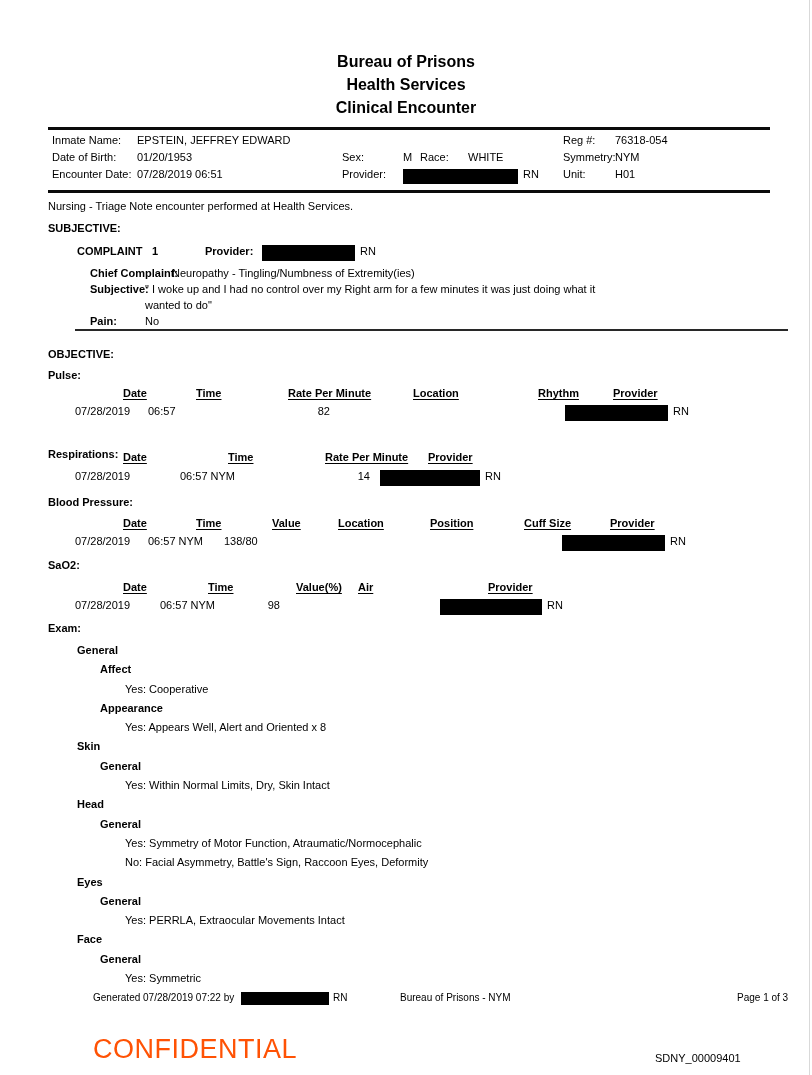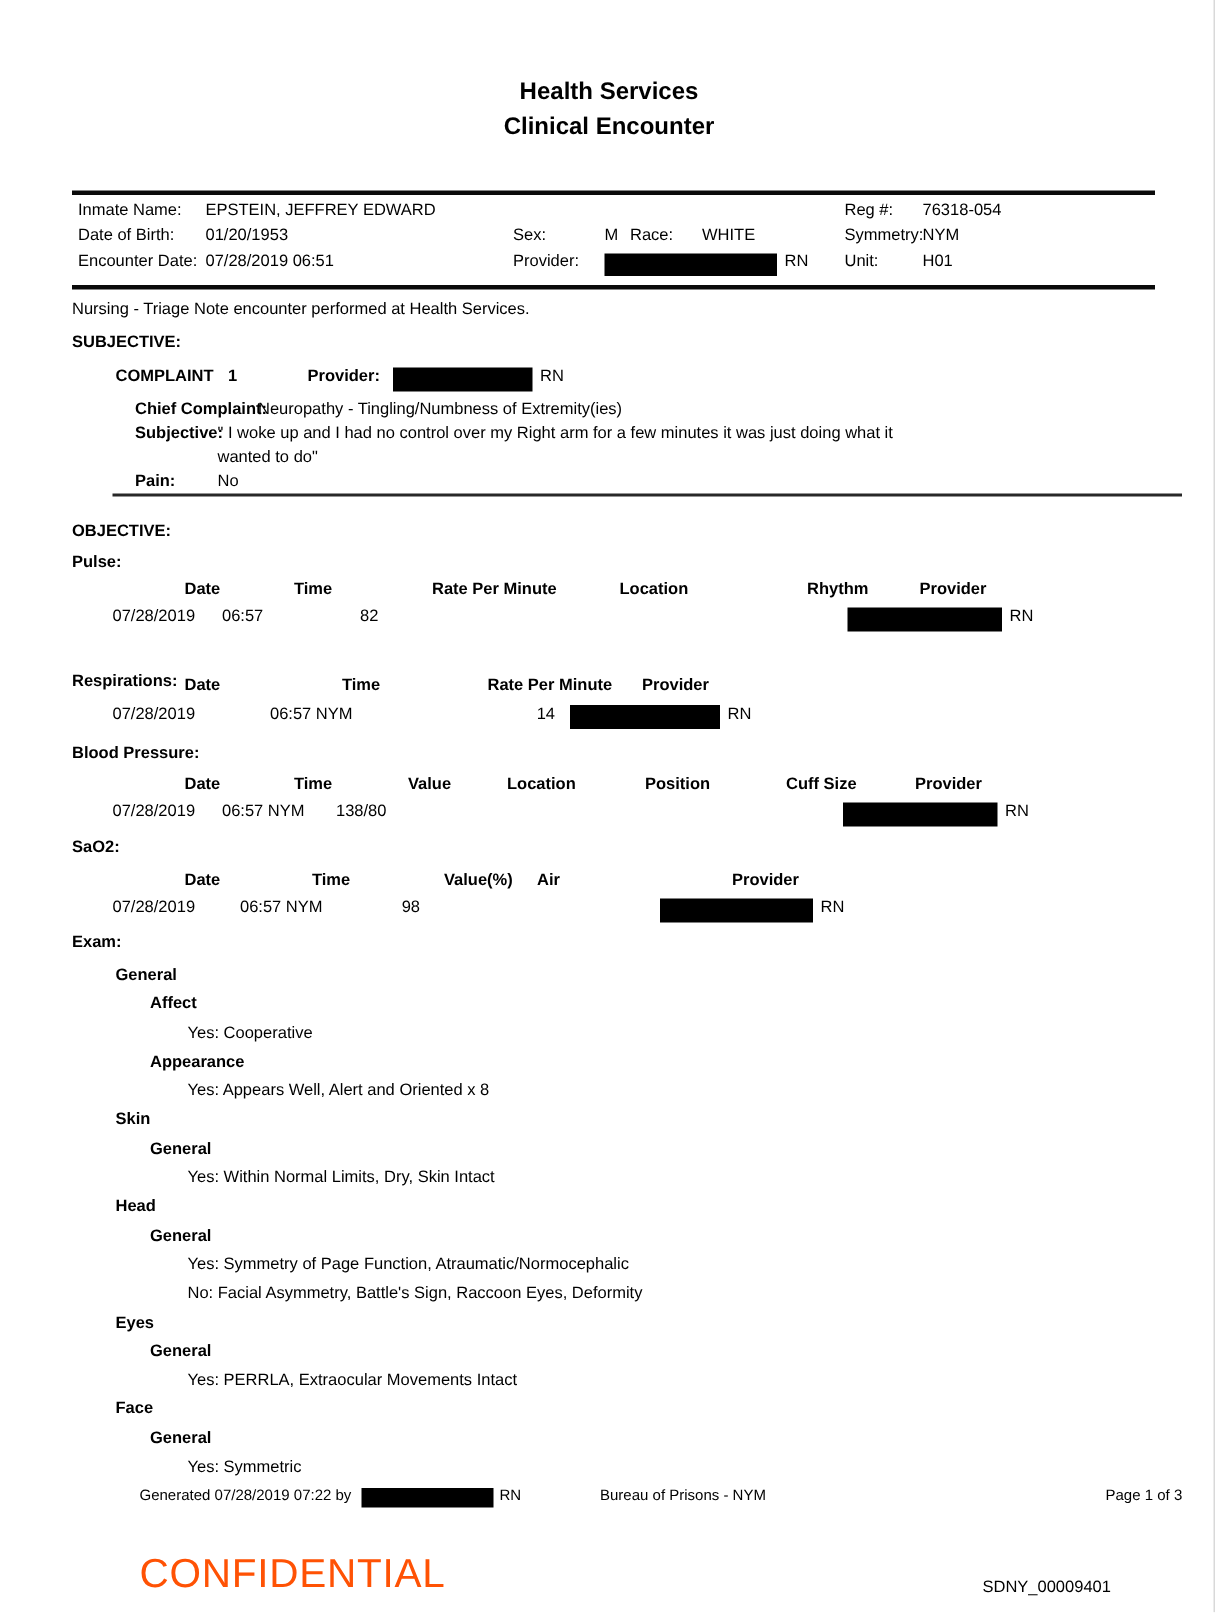--- a/index.html
+++ b/index.html
@@ -3,21 +3,21 @@
 <meta charset="utf-8">
 <style>
   html,body { margin:0; padding:0; background:#ffffff; }
   .page {
     position:relative; width:812px; height:1075px; background:#ffffff;
     font-family:"Liberation Sans", sans-serif; color:#000; overflow:hidden;
     font-size:11px;
   }
   .abs { position:absolute; white-space:nowrap; }
   .b { font-weight:bold; }
-  .u { text-underline-offset:2px;padding-left:48px; }
+  .u { text-decoration:underline; text-underline-offset:2px;padding-left:48px; }
   .title-block { position:absolute; top:50px; left:0; right:0; text-align:center;
                  font-weight:bold; font-size:16px; line-height:23px; }
   .infobox { position:absolute; left:48px; top:127px; width:722px;
              border-top:3px solid #0a0a0a; border-bottom:3px solid #0a0a0a;
              padding:4px 0 5px 0; }
   .irow { position:relative; height:17px; }
   .redact { position:absolute; background:#000; }
   .row { position:absolute; left:0; width:684px; height:17px; }
   .divider { position:absolute; left:75px; top:329px; width:713px; height:2px; background:#282828; }
   .exam-list { position:absolute; left:0; top:641px; width:812px; }
@@ -29,20 +29,21 @@
   .confidential { position:absolute; left:93px; top:1034px; font-size:27px; letter-spacing:0.5px; }
   .bates { position:absolute; left:655px; top:1052px; font-size:11px; }
   .scan-edge { position:absolute; right:2px; top:0; width:1px; height:1075px; background:#d9d9d9; }
 </style>
 </head>
 <body>
 
 <div class="page">
 
   <div class="title-block">
+    <div>Bureau of Prisons</div>
     <div>Health Services</div>
     <div>Clinical Encounter</div>
   </div>
 
   <div class="infobox">
     <div class="irow">
       <span class="abs" style="left:4px">Inmate Name:</span>
       <span class="abs" style="left:89px">EPSTEIN, JEFFREY EDWARD</span>
       <span class="abs" style="left:515px">Reg #:</span>
       <span class="abs" style="left:567px">76318-054</span>
@@ -107,21 +108,21 @@
     <span class="abs b u" style="left:75px">Date</span>
     <span class="abs b u" style="left:148px">Time</span>
     <span class="abs b u" style="left:240px">Rate Per Minute</span>
     <span class="abs b u" style="left:365px">Location</span>
     <span class="abs b u" style="left:490px">Rhythm</span>
     <span class="abs b u" style="left:565px">Provider</span>
   </div>
   <div class="row" style="top:405px">
     <span class="abs" style="left:75px">07/28/2019</span>
     <span class="abs" style="left:148px">06:57</span>
-    <span class="abs" style="left:240px; width:90px; ">82</span>
+    <span class="abs" style="left:240px; width:90px; text-align:right">82</span>
     <span class="redact" style="left:565px; top:0; width:103px; height:16px"></span>
     <span class="abs" style="left:673px">RN</span>
   </div>
 
   <div class="abs b" style="left:48px; top:448px">Respirations:</div>
   <div class="row" style="top:451px">
     <span class="abs b u" style="left:75px">Date</span>
     <span class="abs b u" style="left:180px">Time</span>
     <span class="abs b u" style="left:277px">Rate Per Minute</span>
     <span class="abs b u" style="left:380px">Provider</span>
@@ -173,21 +174,21 @@
     <div class="ind1">General</div>
     <div class="ind2">Affect</div>
     <div class="ind3">Yes: Cooperative</div>
     <div class="ind2">Appearance</div>
     <div class="ind3">Yes: Appears Well, Alert and Oriented x 8</div>
     <div class="ind1">Skin</div>
     <div class="ind2">General</div>
     <div class="ind3">Yes: Within Normal Limits, Dry, Skin Intact</div>
     <div class="ind1">Head</div>
     <div class="ind2">General</div>
-    <div class="ind3">Yes: Symmetry of Page Function, Atraumatic/Normocephalic</div>
+    <div class="ind3">Yes: Symmetry of Motor Function, Atraumatic/Normocephalic</div>
     <div class="ind3">No: Facial Asymmetry, Battle's Sign, Raccoon Eyes, Deformity</div>
     <div class="ind1">Eyes</div>
     <div class="ind2">General</div>
     <div class="ind3">Yes: PERRLA, Extraocular Movements Intact</div>
     <div class="ind1">Face</div>
     <div class="ind2">General</div>
     <div class="ind3">Yes: Symmetric</div>
   </div>
 
   <div class="footer-row">

